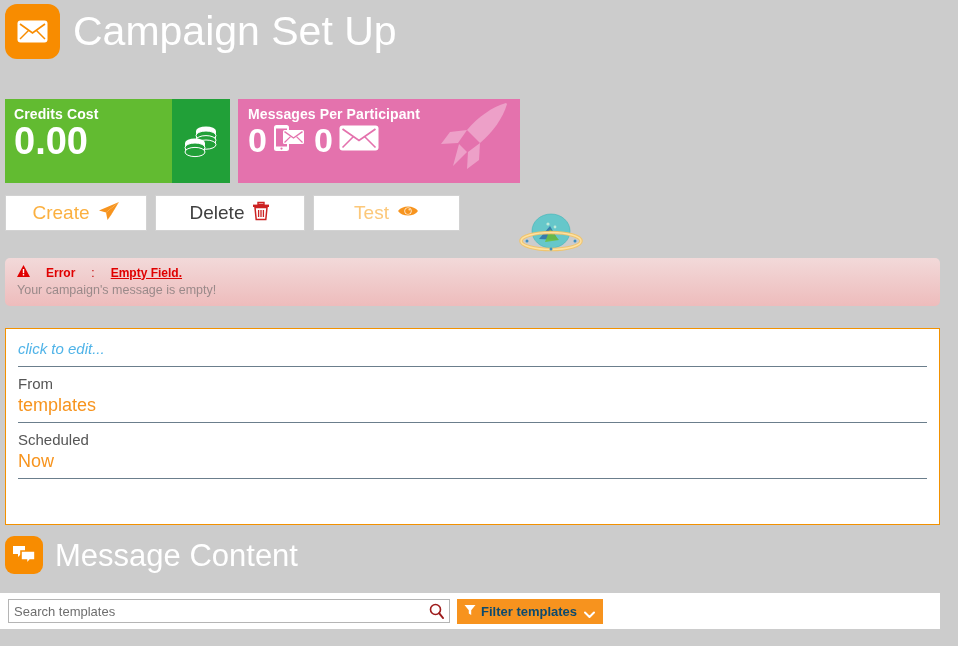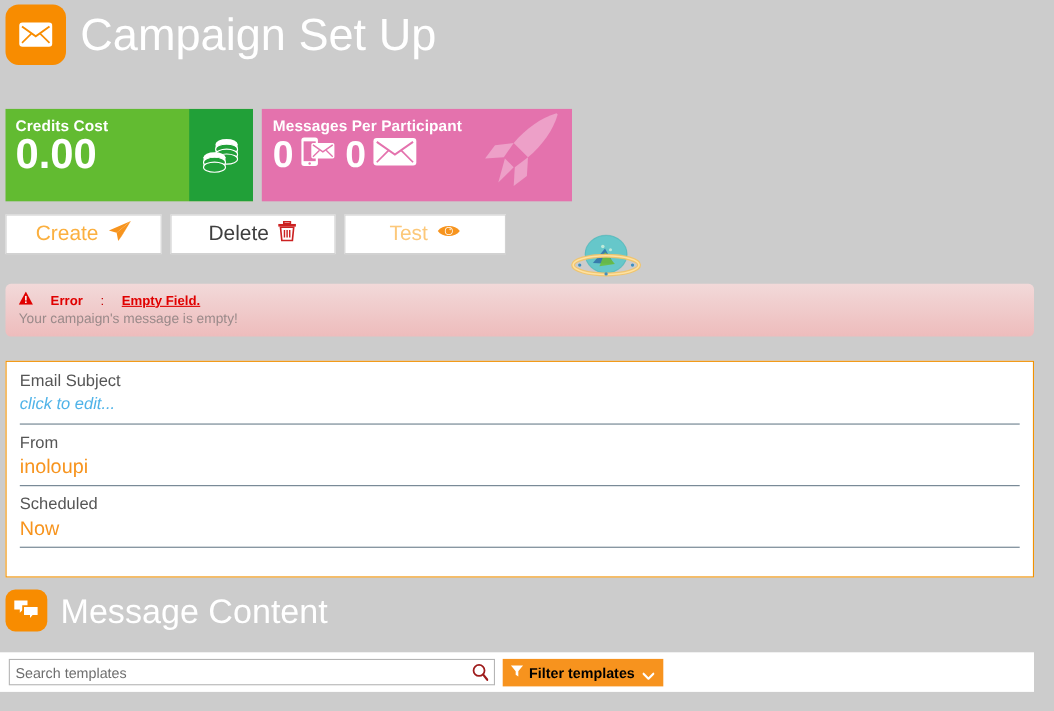--- a/index.html
+++ b/index.html
@@ -124,21 +124,21 @@
   .search-input {
     border: none; outline: none; width: 100%; height: 100%;
     padding: 0 26px 0 5px; font-size: 13px; color: #6e6e6e;
     font-family: "Liberation Sans", sans-serif; background: transparent;
   }
   .search-input::placeholder { color: #6e6e6e; opacity: 1; }
   .search-icon { position: absolute; right: 5px; top: 3px; }
   .filter-btn {
     margin-left: 7px; height: 25px; background: #f7931e; border: none;
     display: flex; align-items: center; gap: 5px; padding: 0 8px 0 7px;
-    color: #000000; font-size: 13px; font-weight: bold; cursor: pointer;
+    color: #0c4a6e; font-size: 13px; font-weight: bold; cursor: pointer;
     font-family: "Liberation Sans", sans-serif;
   }
   .filter-btn .chev { margin-left: 2px; align-self: flex-end; margin-bottom: 2px; }
 </style>
 </head>
 <body>
 
 <div id="root">
 
   <div class="page-head">
@@ -283,26 +283,25 @@
       </span>
       <span class="lbl">Error</span>
         <span class="sep">:</span>
       <span class="strong">Empty Field.</span>
     </div>
     <div class="alert-line2">Your campaign's message is empty!</div>
   </div>
 
   <div class="panel">
     <div class="field">
-      <div class="field-label">Email Subject</div>
       <div class="field-value v-placeholder">click to edit...</div>
     </div>
     <div class="field">
       <div class="field-label">From</div>
-      <div class="field-value v-orange">inoloupi</div>
+      <div class="field-value v-orange">templates</div>
     </div>
     <div class="field">
       <div class="field-label">Scheduled</div>
       <div class="field-value v-orange">Now</div>
     </div>
   </div>
 
   <div class="section-head">
     <div class="section-icon">
       <svg width="24" height="21" viewBox="0 0 24 21">

